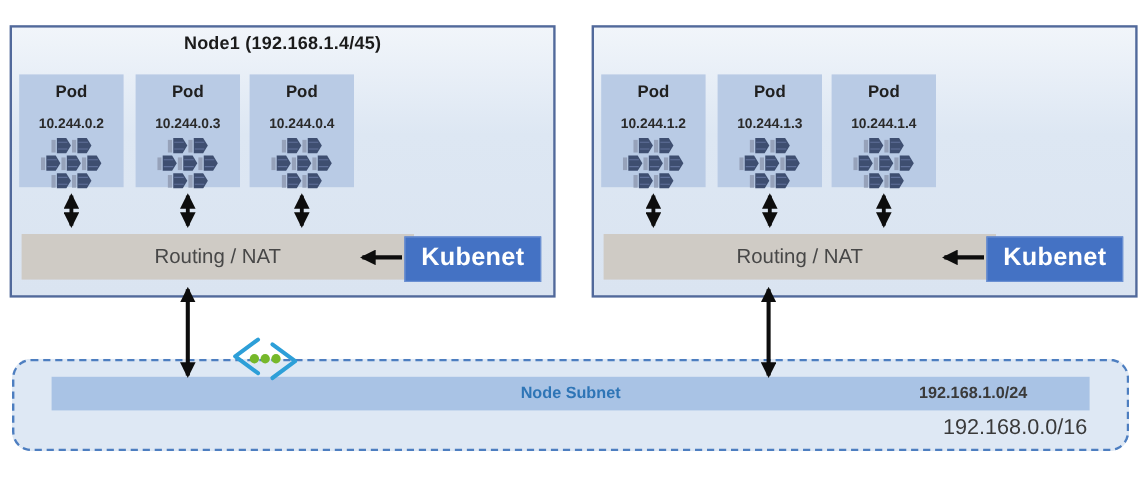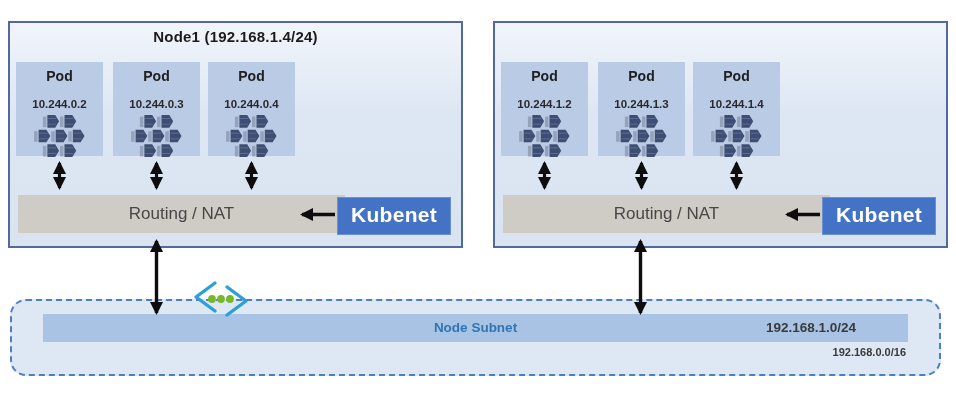--- a/index.html
+++ b/index.html
@@ -52,21 +52,21 @@
   .subnet-label{
     position:absolute;left:0;width:100%;text-align:center;top:6px;
     font-size:13.5px;font-weight:700;color:#2e75b6;
   }
   .subnet-cidr{
     position:absolute;right:52px;top:6px;
     font-size:13.5px;font-weight:600;color:#3a3a3a;
   }
   .vnet-cidr{
     position:absolute;right:33px;top:45px;
-    font-size:11px;font-weight:700;color:#3a3a3a;margin-left:12px;
+    font-size:18px;font-weight:400;color:#3a3a3a;margin-left:12px;
   }
   .vnet-label{
     position:absolute;left:35px;top:44px;
     font-size:17px;font-weight:700;color:#2a6fc2;letter-spacing:.2px;
   }
   
   .arrow-layer,.vnet-icon,.defs-hidden{position:absolute;pointer-events:none;}
   .arrow-layer{left:0;top:0;}
   .vnet-icon{left:188px;top:279px;}
   .defs-hidden{width:0;height:0;overflow:hidden;}
@@ -81,21 +81,21 @@
       <polygon points="4.6,0 12.6,0 16.6,6.5 12.6,13 4.6,13" fill="#3e4e70"></polygon>
       <line x1="5.4" y1="3.6" x2="13.6" y2="3.6" stroke="#60719a" stroke-width="0.9"></line>
       <line x1="5.4" y1="9.4" x2="13.6" y2="9.4" stroke="#60719a" stroke-width="0.9"></line>
     </g>
   </defs>
 </svg>
 
 <div class="canvas">
 
   <section class="node node-0">
-    <div class="node-title">Node1 (192.168.1.4/24)</div>
+    <div class="node-title">Node1 (192.168.1.4/45)</div>
 
     <div class="pod pod-p0">
       <div class="pod-label">Pod</div>
       <div class="pod-ip">10.244.0.2</div>
       <svg class="pod-icon" width="51" height="42" viewBox="0 0 52 43">
         <use href="#podcube" x="9" y="0"></use>
           <use href="#podcube" x="26.5" y="0"></use>
         <use href="#podcube" x="0" y="15"></use>
           <use href="#podcube" x="17.5" y="15"></use>
           <use href="#podcube" x="35" y="15"></use>

